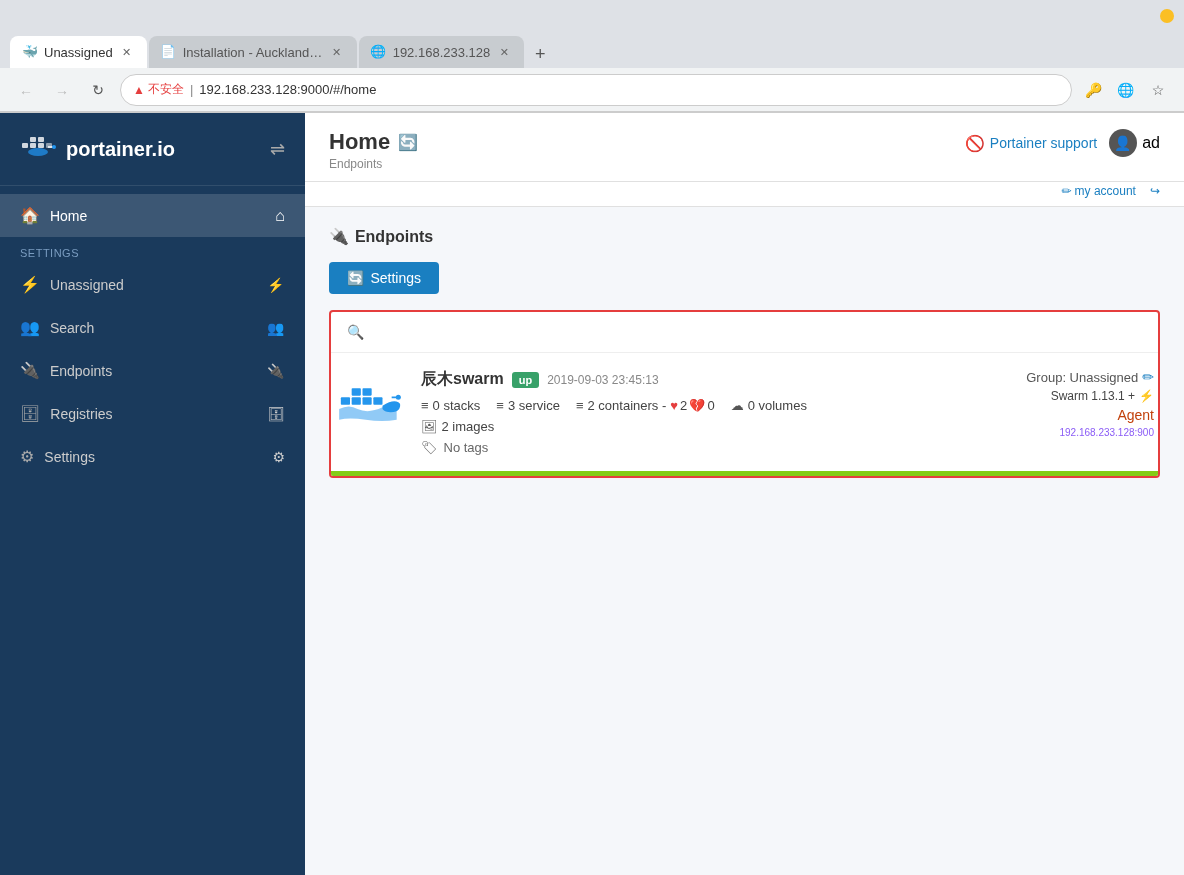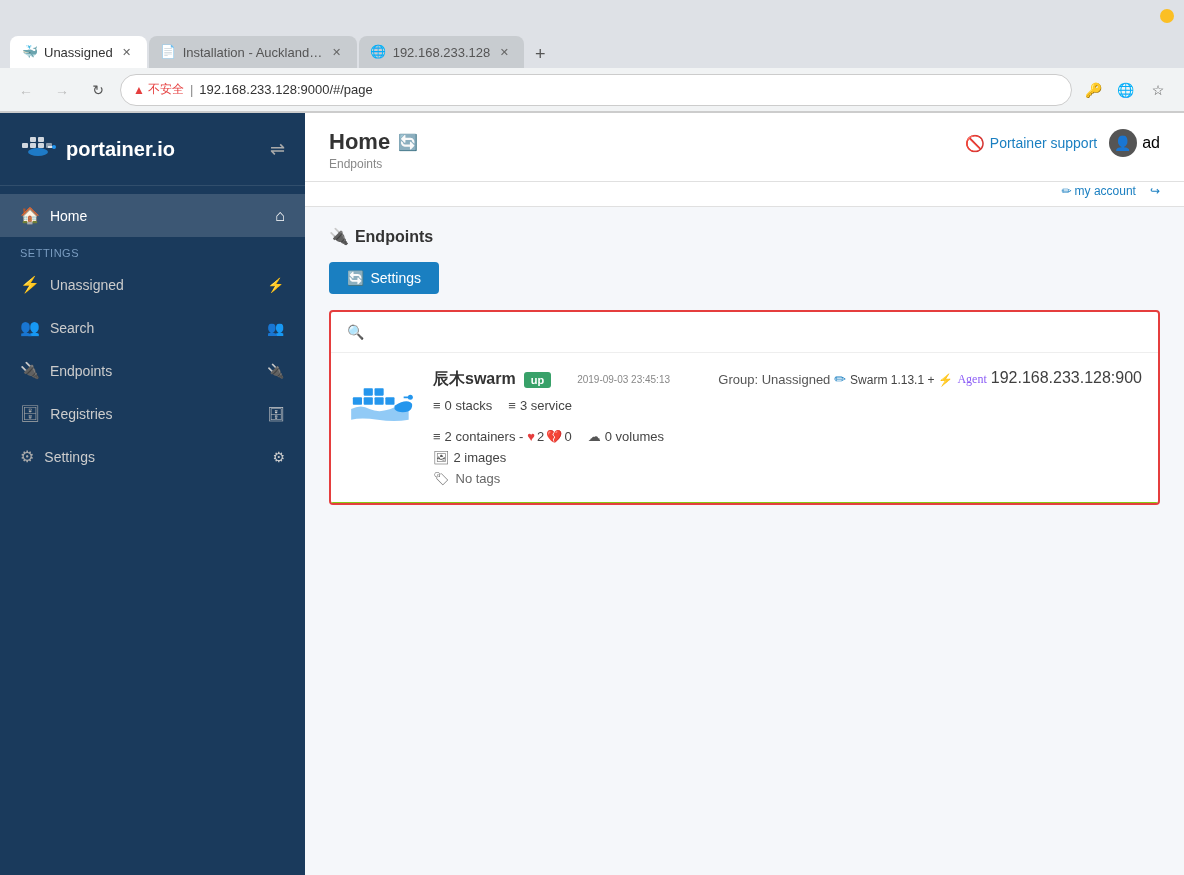--- a/index.html
+++ b/index.html
@@ -300,22 +300,22 @@
       outline: none;
       font-size: 14px;
       color: #999;
       width: 100%;
     }
 
     
     .endpoint-card {
       display: flex;
       align-items: flex-start;
-      padding: 16px 16px;
-      border-bottom: 1px solid #84cc16;
+      padding: 16px 4px;
+      border-bottom: 5px solid #84cc16;
       gap: 16px;
       cursor: pointer;
     }
     .docker-logo {
       width: 70px;
       height: 60px;
       flex-shrink: 0;
       display: flex;
       align-items: center;
       justify-content: center;
@@ -335,23 +335,22 @@
     }
     .status-badge {
       background: #38a169;
       color: #fff;
       font-size: 11px;
       padding: 2px 7px;
       border-radius: 3px;
       font-weight: bold;
     }
     .endpoint-timestamp {
-      font-size: 10px;
+      font-size: 12px;
       color: #888;
-      margin-left: 18px;
     }
     .endpoint-stats {
       display: flex;
       align-items: center;
       gap: 16px;
       font-size: 13px;
       color: #444;
       flex-wrap: wrap;
       margin-bottom: 6px;
     }
@@ -370,35 +369,35 @@
       color: #666;
       margin-top: 4px;
     }
     .endpoint-right {
       text-align: right;
       font-size: 13px;
       color: #444;
       min-width: 180px;
       flex-shrink: 0;
       display: flex;
-      flex-direction: row;
+      flex-direction: column;
       align-items: flex-end;
       gap: 4px;
     }
     .group-label {
       font-size: 13px;
       color: #555;
       display: flex;
       align-items: center;
       gap: 4px;
     }
     .edit-icon { color: #1a7fc1; cursor: pointer; font-size: 14px; }
     .version-info { font-size: 12px; color: #444; display: flex; align-items: flex-start; gap: 4px; }
     .bolt-icon { color: #e2a800; font-size: 12px; }
-    .endpoint-url { font-size: 16px; color: #404040; }
+    .endpoint-url { font-size: 10px; color: #8b5cf6; }
 
     
     .pagination-row {
       display: flex;
       align-items: center;
       justify-content: flex-end;
       padding: 12px 16px;
       gap: 8px;
       font-size: 13px;
       color: #555;
@@ -446,21 +445,21 @@
   <div class="browser-omnibar">
     <div class="nav-btn disabled">←</div>
     <div class="nav-btn disabled">→</div>
     <div class="nav-btn">↻</div>
     <div class="address-bar">
       <span class="security-warning">
         <span>▲</span>
         <span>不安全</span>
       </span>
       <span style="color:#888;font-size:13px;">|</span>
-      <span class="url-text">192.168.233.128:9000/#/page</span>
+      <span class="url-text">192.168.233.128:9000/#/home</span>
     </div>
     <div class="omnibar-actions">
       <div class="nav-btn">🔑</div>
       <div class="nav-btn">🌐</div>
       <div class="nav-btn">☆</div>
     </div>
   </div>
 </div>
 
 <div class="app-container">
@@ -640,21 +639,21 @@
 
           <div class="endpoint-right">
             <div class="group-label">
               <span>Group: Unassigned</span>
               <span class="edit-icon">✏</span>
             </div>
             <div class="version-info">
               <span>Swarm 1.13.1 +</span>
               <span class="bolt-icon">⚡</span>
             </div>
-            <div style="font-size:12px;color:#8b5cf6;font-family:Liberation Serif, serif;">Agent</div>
+            <div style="font-size:14px;color:#c2410c;">Agent</div>
             <div class="endpoint-url">192.168.233.128:900</div>
           </div>
         </div>
 
       </div>
     </div>
   </div>
 </div>
 
 </body></html>

